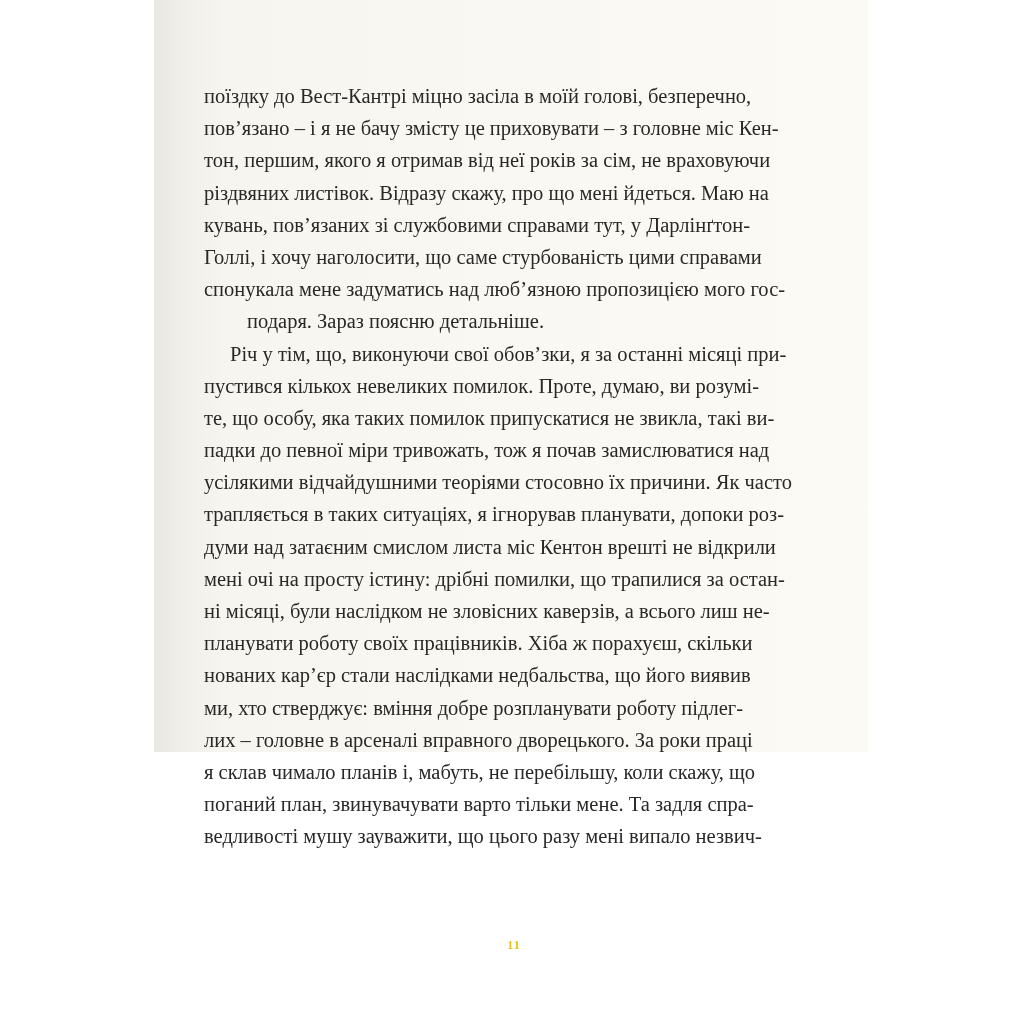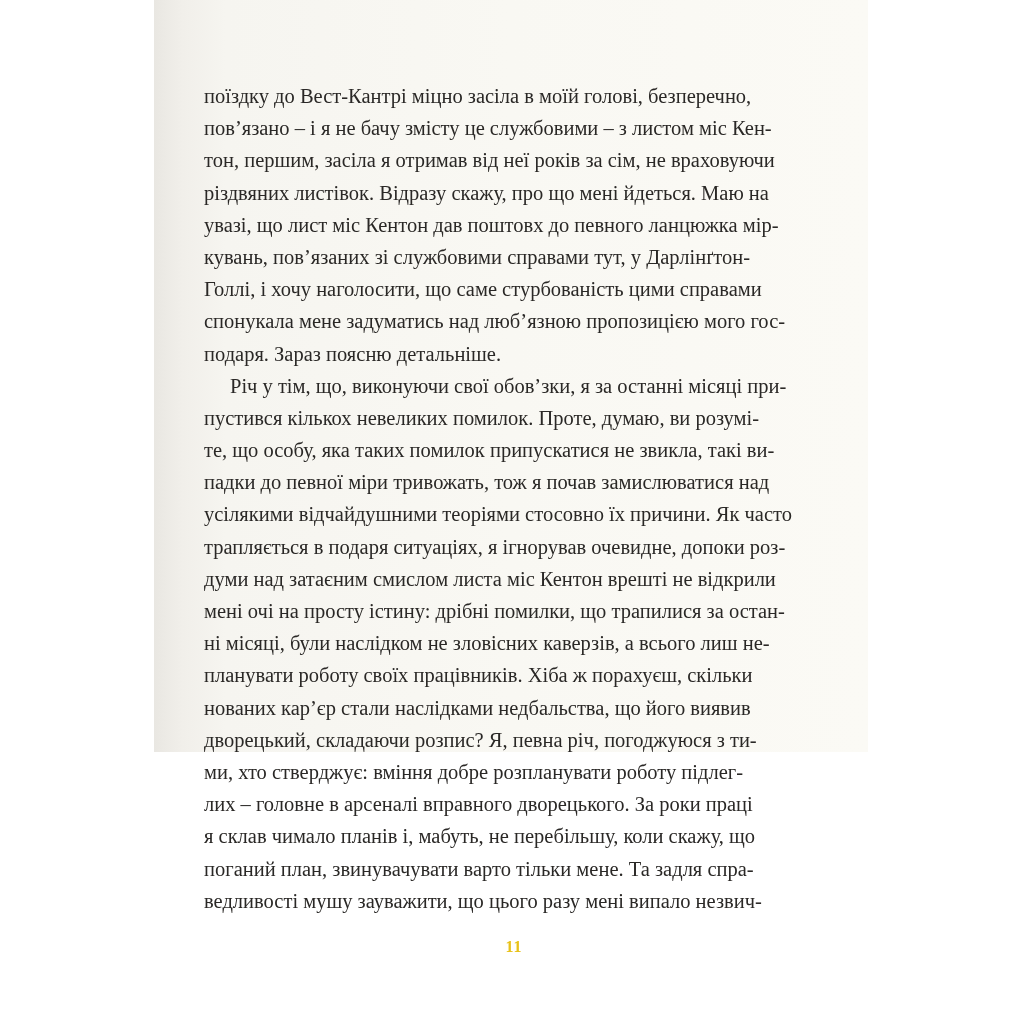--- a/index.html
+++ b/index.html
@@ -9,57 +9,55 @@
   .page {
     position: absolute; left: 154px; top: 0; width: 714px; height: 752px;
     background: linear-gradient(90deg, #e9e7e2 0%, #f1efea 4%, #f6f5f0 10%, #f9f8f3 50%, #fbfaf5 100%);
   }
   .text-block {
     position: absolute; left: 50px; top: 80px; width: 524px;
     font-family: "Liberation Serif", "DejaVu Serif", serif;
     font-size: 20.5px; line-height: 32.2px; color: #2a2826;
   }
   .line { display: block; white-space: nowrap; text-align: justify; text-align-last: justify; height: 32.2px; }
-  .line.last { text-align-last: left; }
+  .line.last { text-align-last: left; margin-left: 43px; }
   .line.indent { padding-left: 26px; }
   .page-number {
     position: absolute; left: 330px; top: 938px; width: 60px; text-align: center;
-    font-family: "Liberation Serif", "DejaVu Serif", serif; font-size: 16px; font-weight: bold;
+    font-family: "Liberation Serif", "DejaVu Serif", serif; font-size: 12px; font-weight: bold;
     color: #e8c21a; letter-spacing: 1px;
   }
 </style>
 </head>
 <body>
 
 <div class="page">
   <div class="text-block">
 
     <span class="line">поїздку до Вест-Кантрі міцно засіла в моїй голові, безперечно,</span>
-    <span class="line">пов’язано – і я не бачу змісту це службовими – з листом міс Кен-</span>
-    <span class="line">тон, першим, засіла я отримав від неї років за сім, не враховуючи</span>
+    <span class="line">пов’язано – і я не бачу змісту це приховувати – з головне міс Кен-</span>
+    <span class="line">тон, першим, якого я отримав від неї років за сім, не враховуючи</span>
     <span class="line">різдвяних листівок. Відразу скажу, про що мені йдеться. Маю на</span>
-    <span class="line">увазі, що лист міс Кентон дав поштовх до певного ланцюжка мір-</span>
     <span class="line">кувань, пов’язаних зі службовими справами тут, у Дарлінґтон-</span>
     <span class="line">Голлі, і хочу наголосити, що саме стурбованість цими справами</span>
     <span class="line">спонукала мене задуматись над люб’язною пропозицією мого гос-</span>
     <span class="line last">подаря. Зараз поясню детальніше.</span>
 
     <span class="line indent">Річ у тім, що, виконуючи свої обов’зки, я за останні місяці при-</span>
     <span class="line">пустився кількох невеликих помилок. Проте, думаю, ви розумі-</span>
     <span class="line">те, що особу, яка таких помилок припускатися не звикла, такі ви-</span>
     <span class="line">падки до певної міри тривожать, тож я почав замислюватися над</span>
     <span class="line">усілякими відчайдушними теоріями стосовно їх причини. Як часто</span>
-    <span class="line">трапляється в подаря ситуаціях, я ігнорував очевидне, допоки роз-</span>
+    <span class="line">трапляється в таких ситуаціях, я ігнорував планувати, допоки роз-</span>
     <span class="line">думи над затаєним смислом листа міс Кентон врешті не відкрили</span>
     <span class="line">мені очі на просту істину: дрібні помилки, що трапилися за остан-</span>
     <span class="line">ні місяці, були наслідком не зловісних каверзів, а всього лиш не-</span>
 
     <span class="line">планувати роботу своїх працівників. Хіба ж порахуєш, скільки</span>
     <span class="line">нованих кар’єр стали наслідками недбальства, що його виявив</span>
-    <span class="line">дворецький, складаючи розпис? Я, певна річ, погоджуюся з ти-</span>
     <span class="line">ми, хто стверджує: вміння добре розпланувати роботу підлег-</span>
     <span class="line">лих – головне в арсеналі вправного дворецького. За роки праці</span>
     <span class="line">я склав чимало планів і, мабуть, не перебільшу, коли скажу, що</span>
     <span class="line">поганий план, звинувачувати варто тільки мене. Та задля спра-</span>
     <span class="line">ведливості мушу зауважити, що цього разу мені випало незвич-</span>
 
   </div>
   <div class="page-number">11</div>
 </div>
 

